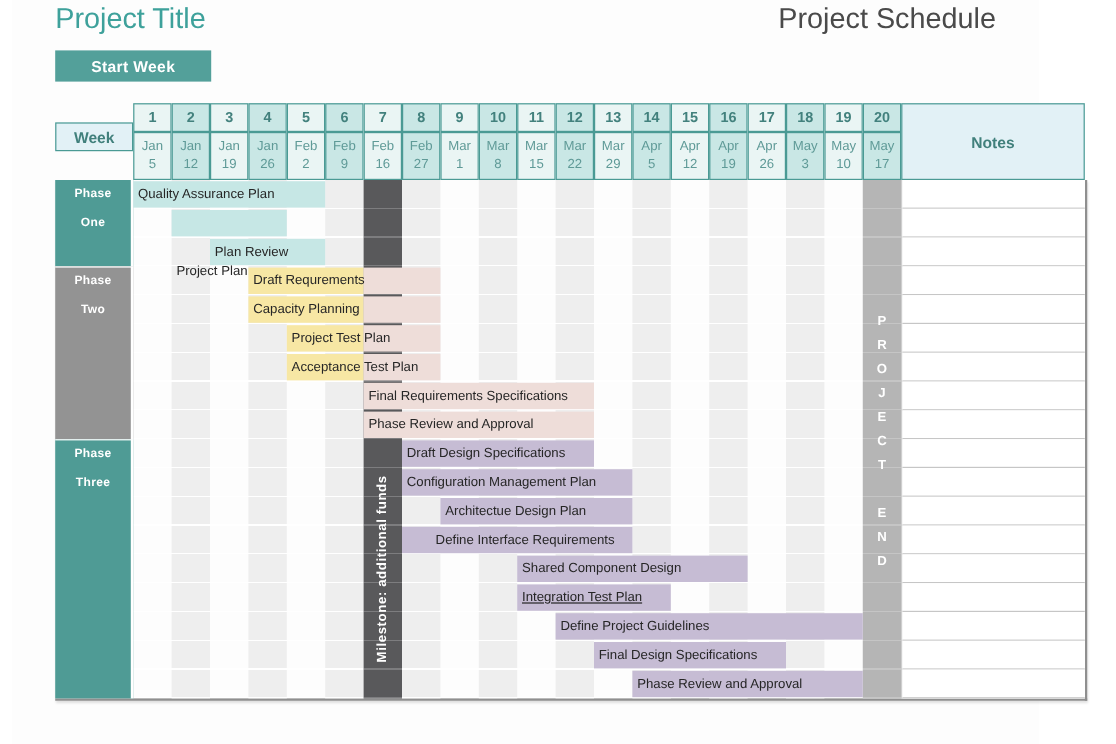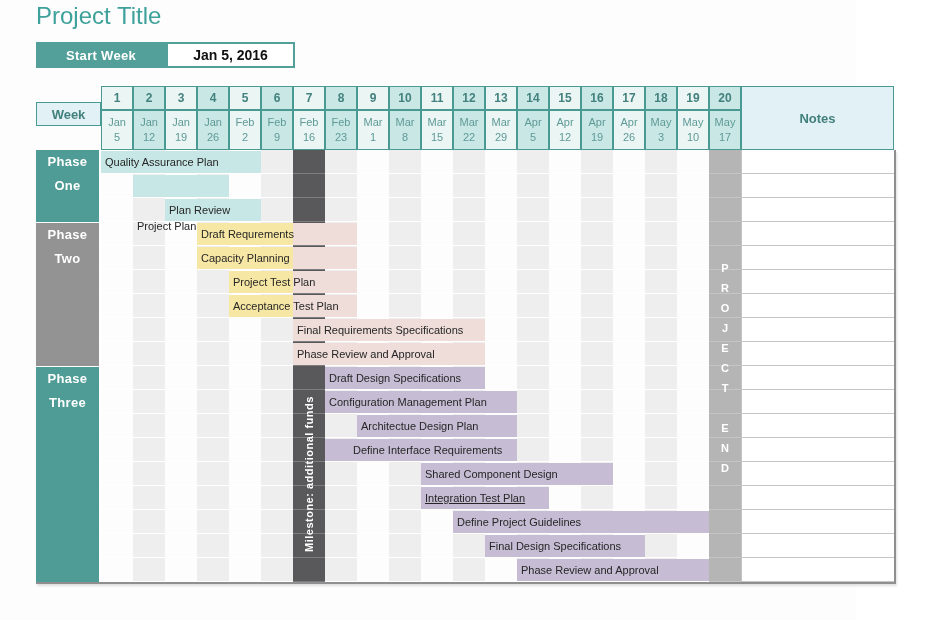--- a/index.html
+++ b/index.html
@@ -1,17 +1,17 @@
 <!DOCTYPE html>
 <html><head>
 <meta charset="utf-8">
 <style>
   html,body{margin:0;padding:0;}
   body{width:930px;height:620px;background:#ffffff;font-family:"Liberation Sans","DejaVu Sans",sans-serif;position:relative;overflow:hidden;}
-  .canvas{position:absolute;left:0;top:0;width:856px;height:620px;background:#fdfdfd;}
+  .canvas{position:absolute;left:10px;top:0;width:856px;height:620px;background:#fdfdfd;}
 
   .page-title{position:absolute;left:36px;top:2px;font-size:24px;color:#3ea19b;}
   .page-heading{position:absolute;right:36px;top:2px;font-size:24px;color:#4a4a4a;}
 
   .sw-label{position:absolute;left:36px;top:42px;width:130px;height:26px;background:#53a09a;color:#fff;
     font-size:13px;font-weight:bold;display:flex;align-items:center;justify-content:center;letter-spacing:.3px;}
   .sw-value{position:absolute;left:166px;top:42px;width:129px;height:26px;background:#fff;border:2px solid #53a09a;
     box-sizing:border-box;color:#111;font-size:14px;font-weight:bold;display:flex;align-items:center;justify-content:center;}
 
   .sheet{position:absolute;left:36px;top:86px;width:858px;height:498px;}
@@ -32,38 +32,38 @@
     background:repeating-linear-gradient(to bottom,transparent 0px,transparent 23px,#ffffff 23px,#ffffff 24px);}
   .band{position:absolute;top:0;height:432px;width:32px;z-index:3;
     background-image:repeating-linear-gradient(to bottom,transparent 0px,transparent 23px,rgba(255,255,255,0.22) 23px,rgba(255,255,255,0.22) 24px);}
   .band-dark{background-color:#59595b;}
   .band-gray{background-color:#b5b5b5;}
   .band-text-rot{position:absolute;left:0;width:32px;display:flex;align-items:center;justify-content:center;
     writing-mode:vertical-rl;transform:rotate(180deg);color:#fff;font-weight:bold;font-size:11px;letter-spacing:.5px;white-space:nowrap;}
   .band-text-up{position:absolute;left:0;width:32px;display:flex;align-items:flex-start;justify-content:center;
     writing-mode:vertical-lr;text-orientation:upright;color:#fff;font-weight:bold;font-size:11px;letter-spacing:8px;line-height:32px;}
   .phase-block{position:absolute;left:0;width:65px;box-sizing:border-box;border-right:2px solid #fff;z-index:4;
-    color:#fff;font-weight:bold;font-size:13px;text-align:center;letter-spacing:.3px;}
+    color:#fff;font-weight:bold;font-size:10px;text-align:center;letter-spacing:.3px;}
   .phase-block.teal{background:#4f9b95;}
   .phase-block.gray{background:#939393;}
   .phase-block .pline{height:24px;line-height:24px;}
   .phase-gap{border-top:1px solid #fff;}
   .task-bar{position:absolute;height:22px;z-index:5;}
   .task-label{position:absolute;height:24px;line-height:24px;z-index:6;font-size:11px;color:#262626;white-space:nowrap;padding-left:4px;}
   .notes-body{position:absolute;left:705px;top:0;width:153px;height:432px;background:#fff;box-sizing:border-box;border-left:1px solid #c2c2c2;z-index:4;}
   .note-cell{box-sizing:border-box;height:24px;border-bottom:1px solid #c6c6c6;background:#fff;}
 </style>
 </head>
 <body>
 
 <div class="canvas">
   <div class="page-title">Project Title</div>
+  <div class="page-heading">Project Schedule</div>
 
   <div class="sw-label">Start Week</div>
-  <div class="sw-value">Jan 5, 2016</div>
 
   <div class="sheet">
     <div class="thead">
       <div class="hcell hlabel" style="left:0;top:0;width:65px;height:24px;margin-top:16px;">Week</div>
       <div id="week-num-cells">
           <div class="hcell wnum wodd" style="left: 65px; top: 0px; width: 32px; height: 24px;">1</div>
           <div class="hcell wnum weven" style="left: 97px; top: 0px; width: 32px; height: 24px;">2</div>
           <div class="hcell wnum wodd" style="left: 129px; top: 0px; width: 32px; height: 24px;">3</div>
           <div class="hcell wnum weven" style="left: 161px; top: 0px; width: 32px; height: 24px;">4</div>
           <div class="hcell wnum wodd" style="left: 193px; top: 0px; width: 32px; height: 24px;">5</div>
@@ -107,21 +107,21 @@
           <div class="hcell wdate weven" style="left: 225px; top: 24px; width: 32px; height: 40px;">
             <div>Feb</div>
             <div>9</div>
           </div>
           <div class="hcell wdate wodd" style="left: 257px; top: 24px; width: 32px; height: 40px;">
             <div>Feb</div>
             <div>16</div>
           </div>
           <div class="hcell wdate weven" style="left: 289px; top: 24px; width: 32px; height: 40px;">
             <div>Feb</div>
-            <div>23</div>
+            <div>27</div>
           </div>
           <div class="hcell wdate wodd" style="left: 321px; top: 24px; width: 32px; height: 40px;">
             <div>Mar</div>
             <div>1</div>
           </div>
           <div class="hcell wdate weven" style="left: 353px; top: 24px; width: 32px; height: 40px;">
             <div>Mar</div>
             <div>8</div>
           </div>
           <div class="hcell wdate wodd" style="left: 385px; top: 24px; width: 32px; height: 40px;">

